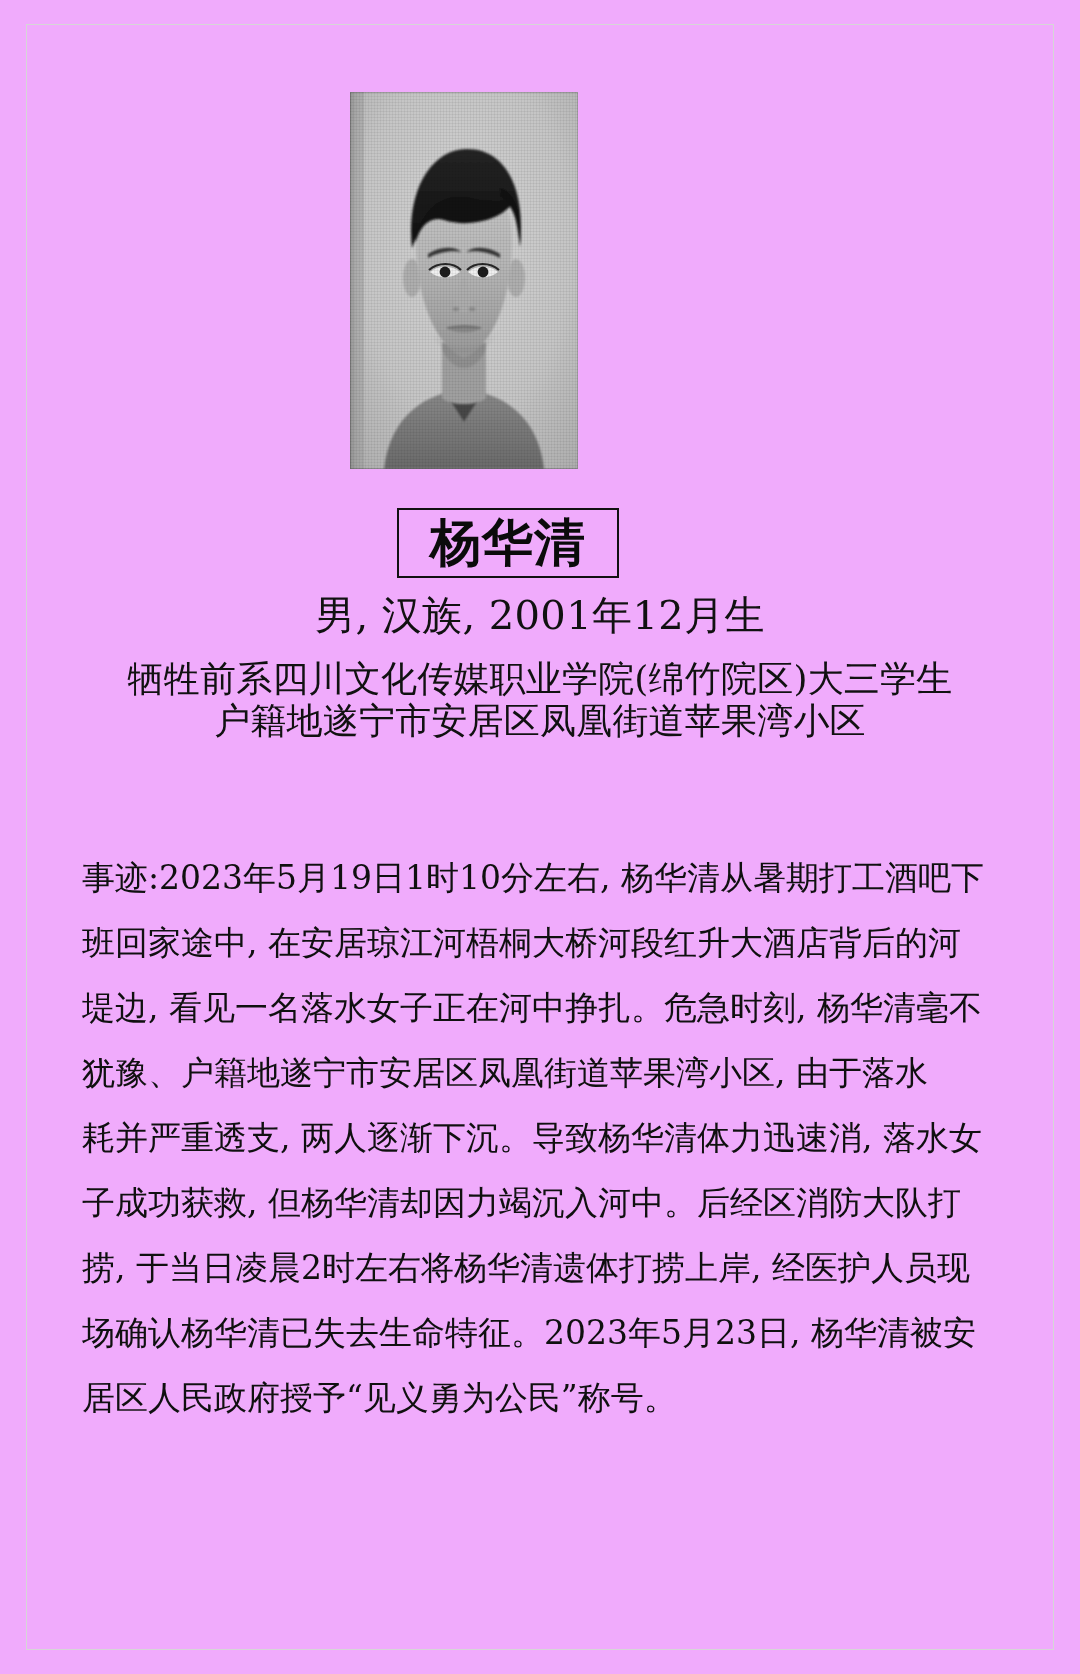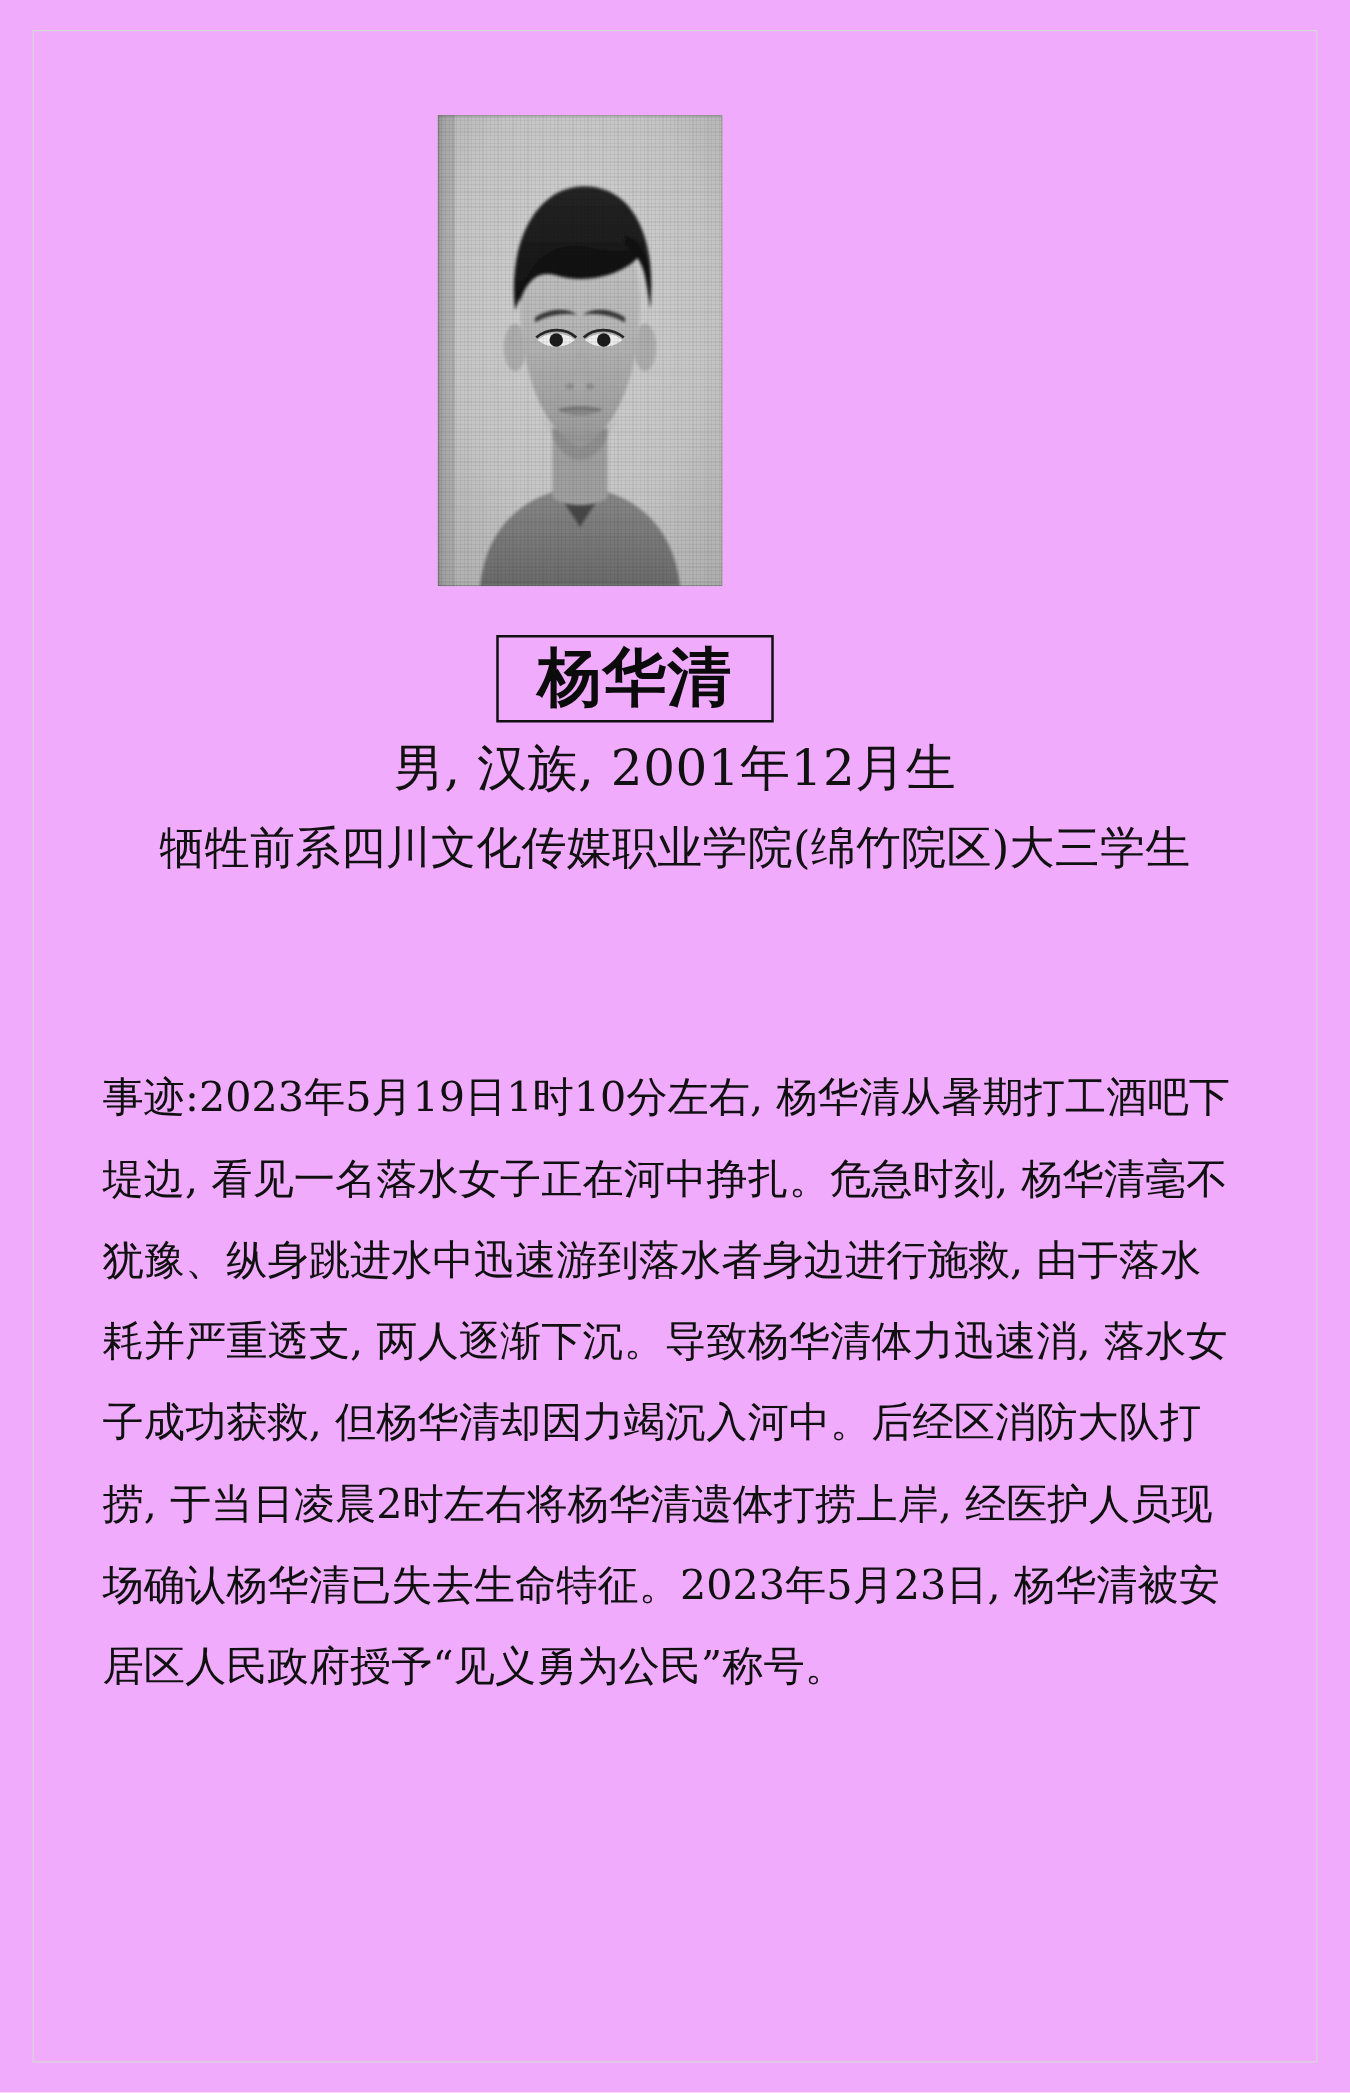--- a/index.html
+++ b/index.html
@@ -243,26 +243,28 @@
     </div>
 
     <div class="name-box">
       <span class="name-text">杨华清</span>
     </div>
 
     <div class="meta meta-birth">男, 汉族, 2001年12月生</div>
 
     <div class="meta meta-school">
       <div>牺牲前系四川文化传媒职业学院(绵竹院区)大三学生</div>
+      <div>户籍地遂宁市安居区凤凰街道苹果湾小区</div>
     </div>
 
     <div class="story">
       <div class="story-line">事迹:2023年5月19日1时10分左右, 杨华清从暑期打工酒吧下</div>
+      <div class="story-line">班回家途中, 在安居琼江河梧桐大桥河段红升大酒店背后的河</div>
       <div class="story-line">堤边, 看见一名落水女子正在河中挣扎。危急时刻, 杨华清毫不</div>
-      <div class="story-line">犹豫、纵身跳进水中迅速游到落水者身边进行施救, 由于落水</div>
+      <div class="story-line">犹豫、户籍地遂宁市安居区凤凰街道苹果湾小区, 由于落水</div>
       <div class="story-line">耗并严重透支, 两人逐渐下沉。导致杨华清体力迅速消, 落水女</div>
       <div class="story-line">子成功获救, 但杨华清却因力竭沉入河中。后经区消防大队打</div>
       <div class="story-line">捞, 于当日凌晨2时左右将杨华清遗体打捞上岸, 经医护人员现</div>
       <div class="story-line">场确认杨华清已失去生命特征。2023年5月23日, 杨华清被安</div>
       <div class="story-line">居区人民政府授予“见义勇为公民”称号。</div>
     </div>
 
   </div>
 </div>
 

